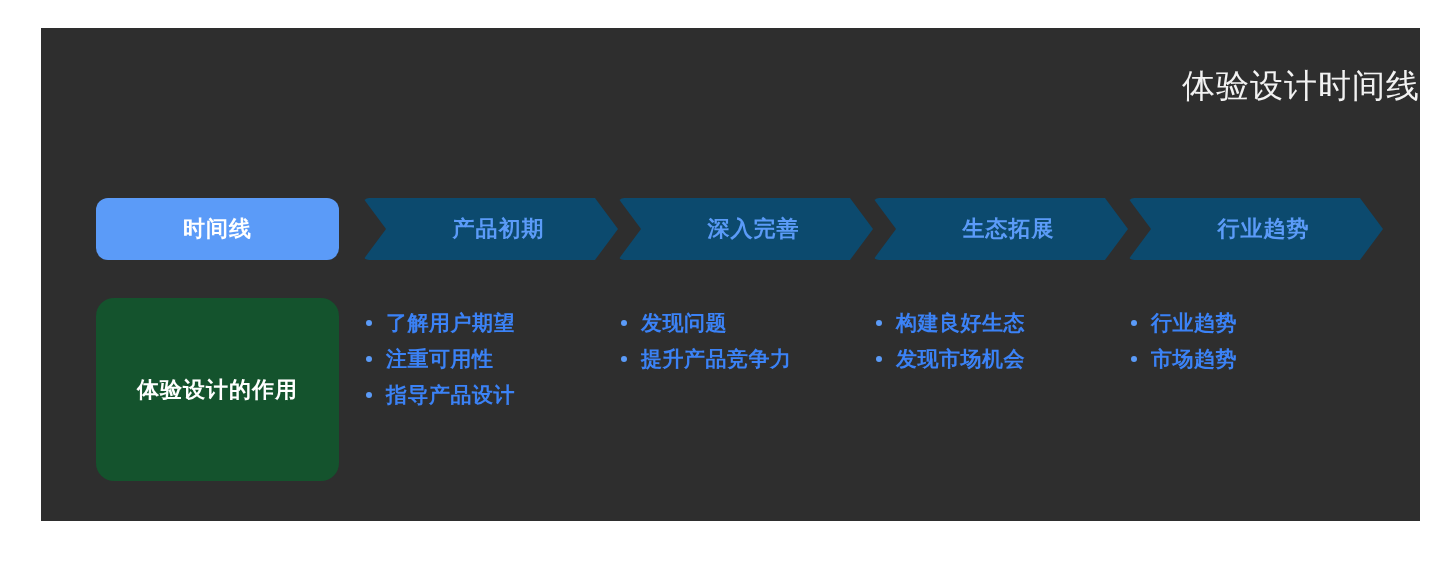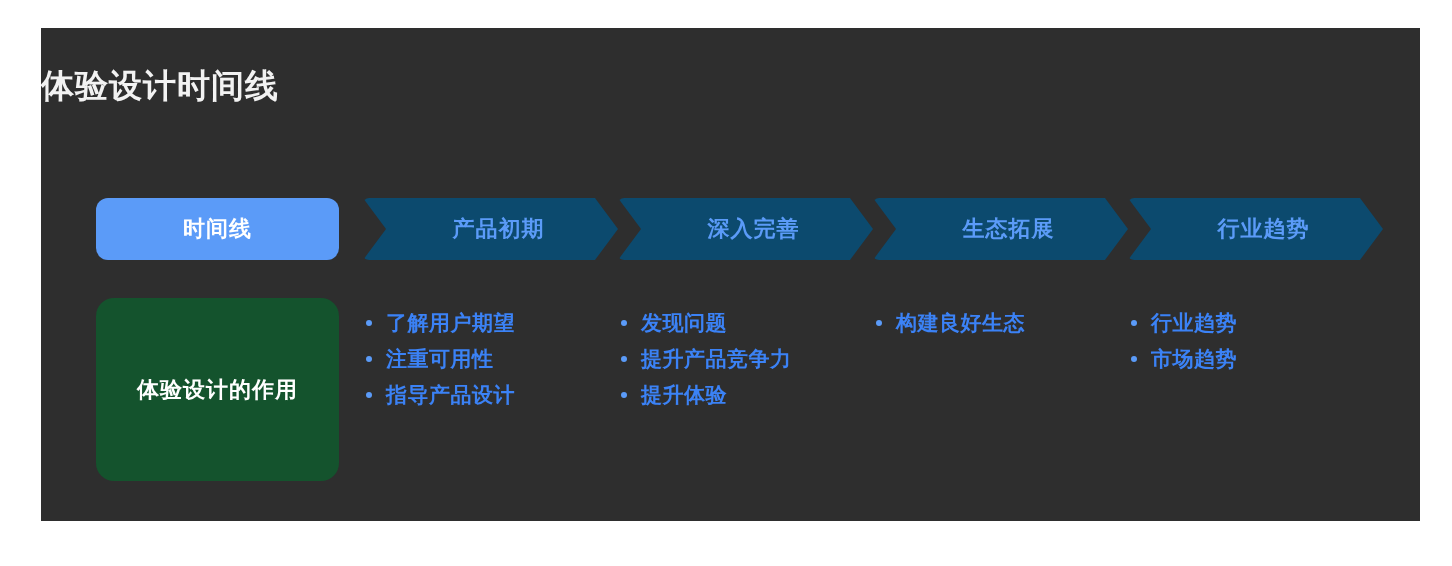--- a/index.html
+++ b/index.html
@@ -32,24 +32,24 @@
     background: #2e2e2e;
     overflow: hidden;
   }
 
   
   .title {
     position: absolute;
     left: 0;
     top: 38px;
     width: 100%;
-    text-align: left;
+    text-align: right;
     color: #f2f2f2;
     font-size: 33px;
-    font-weight: 700;
+    font-weight: 400;
     letter-spacing: 1px;
     line-height: 40px;
     white-space: nowrap;
   }
 
   
   .stage-row {
     position: absolute;
     left: 55px;
     top: 170px;
@@ -186,30 +186,30 @@
 
       <div class="bullet-col c2">
         <div class="bullet-item">
           <span class="bullet-dot"></span>
           <span>发现问题</span>
         </div>
         <div class="bullet-item">
           <span class="bullet-dot"></span>
           <span>提升产品竞争力</span>
         </div>
-        <div class="bullet-item">
-          <span class="bullet-dot"></span>
-          <span>提升体验</span>
-        </div>
       </div>
 
       <div class="bullet-col c3">
         <div class="bullet-item">
           <span class="bullet-dot"></span>
           <span>构建良好生态</span>
+        </div>
+        <div class="bullet-item">
+          <span class="bullet-dot"></span>
+          <span>发现市场机会</span>
         </div>
       </div>
 
       <div class="bullet-col c4">
         <div class="bullet-item">
           <span class="bullet-dot"></span>
           <span>行业趋势</span>
         </div>
         <div class="bullet-item">
           <span class="bullet-dot"></span>

